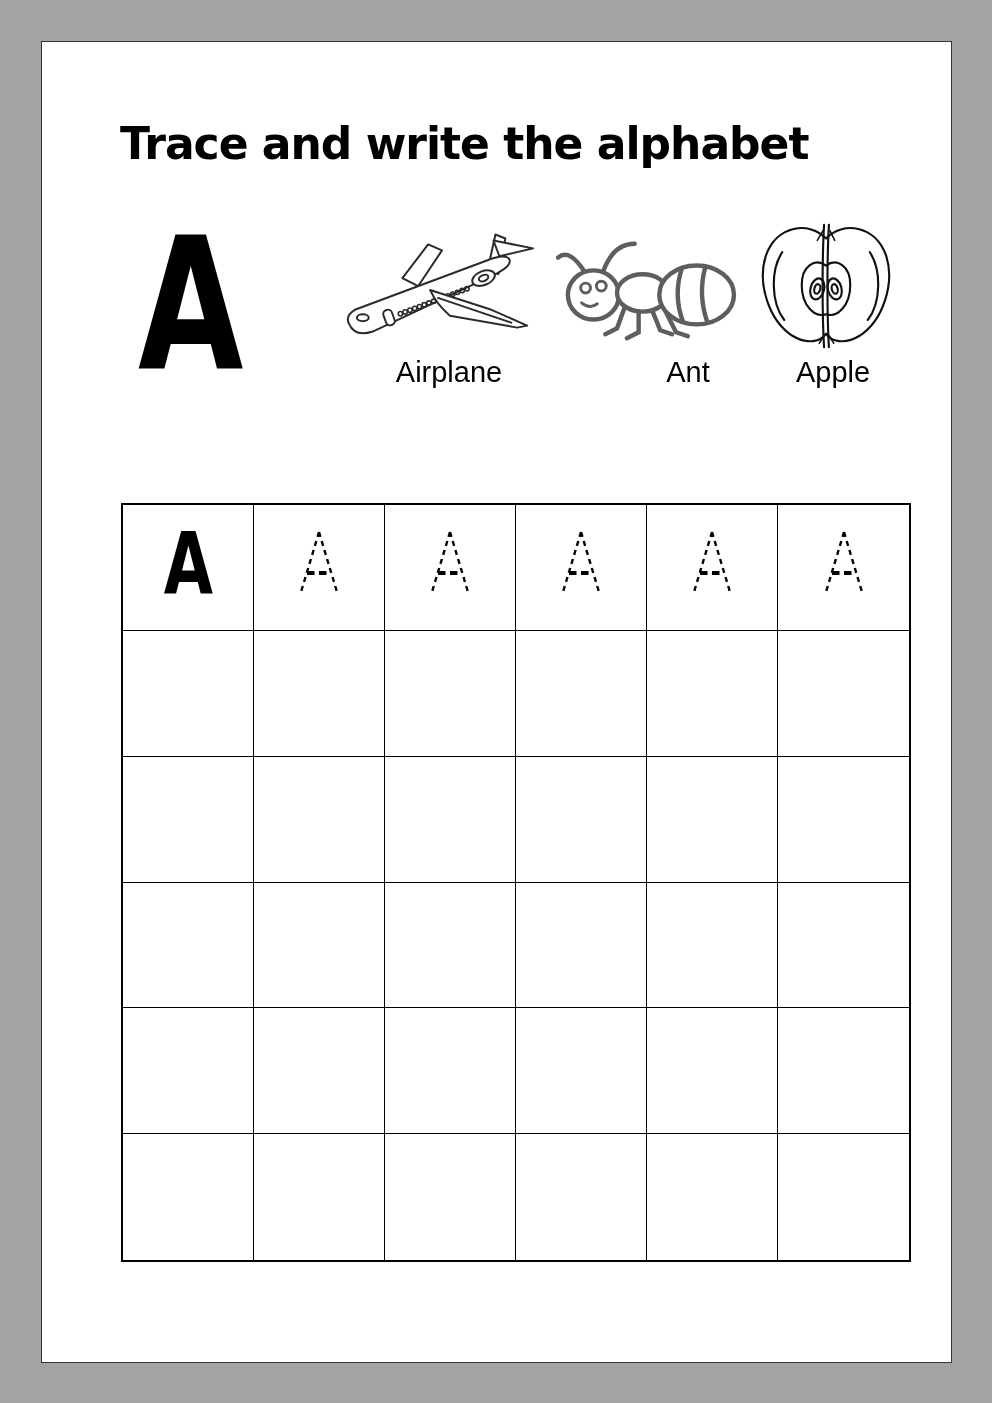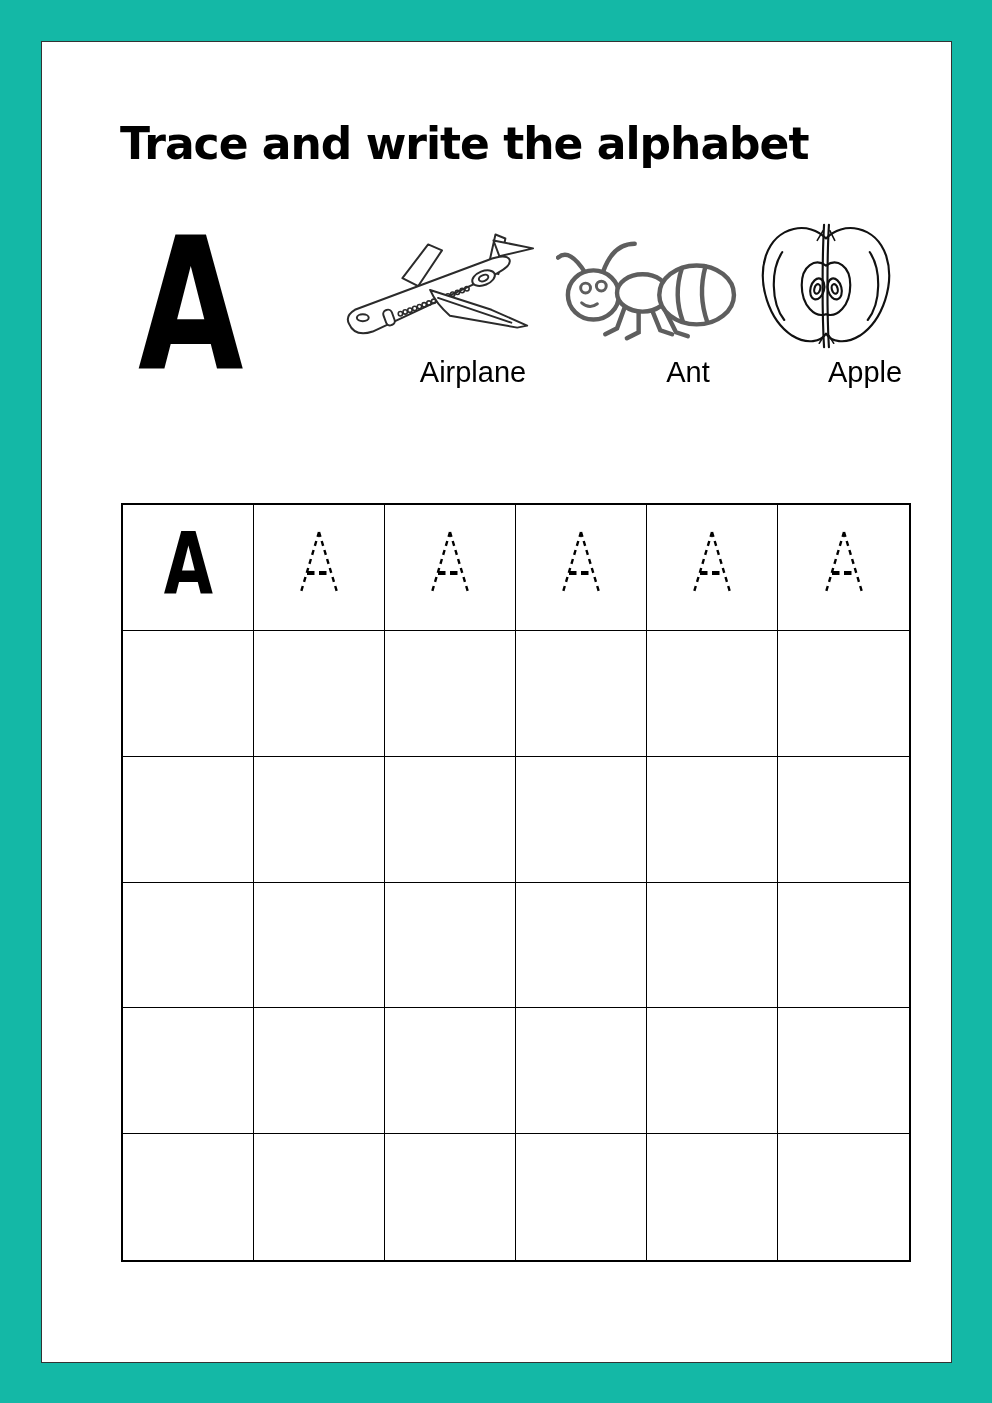--- a/index.html
+++ b/index.html
@@ -1,19 +1,19 @@
 <!DOCTYPE html>
 <html><head>
 <meta charset="utf-8">
 <style>
   html,body{margin:0;padding:0;background:#ffffff;}
   .canvas{
     position:relative;
     width:992px;height:1403px;
-    background:#14b8a6;
+    background:#a3a3a3;
     font-family:"DejaVu Sans",sans-serif;
     color:#000;
     overflow:hidden;
   }
   .page-border{
     position:absolute;left:41px;top:41px;
     width:911px;height:1322px;
     border:1px solid #333;
     box-sizing:border-box;
     background:#fff;
@@ -28,23 +28,23 @@
     font-size:184px;font-weight:bold;line-height:1;
     transform:scaleX(0.74);transform-origin:left top;
   }
   .example-img{position:absolute;}
   .caption{
     position:absolute;top:356px;
     transform:translateX(-50%);
     font-family:"Liberation Sans",sans-serif;
     font-size:29px;white-space:nowrap;
   }
-  .cap-airplane{left:449px;margin-left:24px;}
+  .cap-airplane{left:449px;}
   .cap-ant{left:688px;}
-  .cap-apple{left:833px;margin-left:32px;}
+  .cap-apple{left:833px;}
   .trace-grid{
     position:absolute;left:121px;top:503px;
     width:790px;height:759px;
     box-sizing:border-box;
     border:2px solid #000;
     display:grid;
     grid-template-columns:repeat(6,1fr);
     grid-template-rows:repeat(6,1fr);
     background:#fff;
   }

